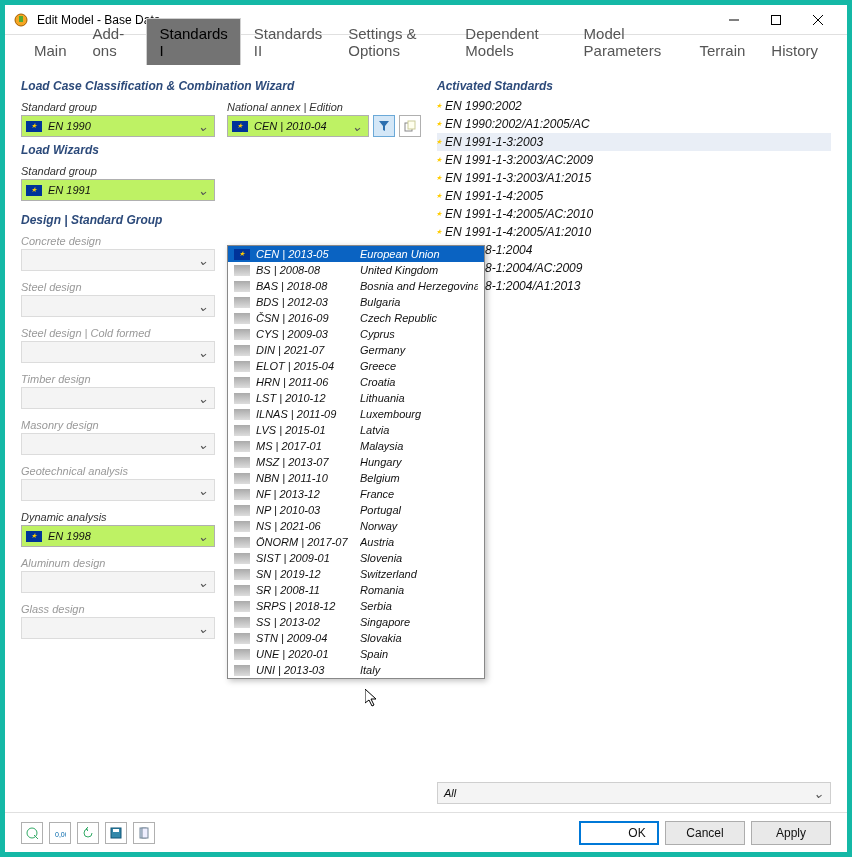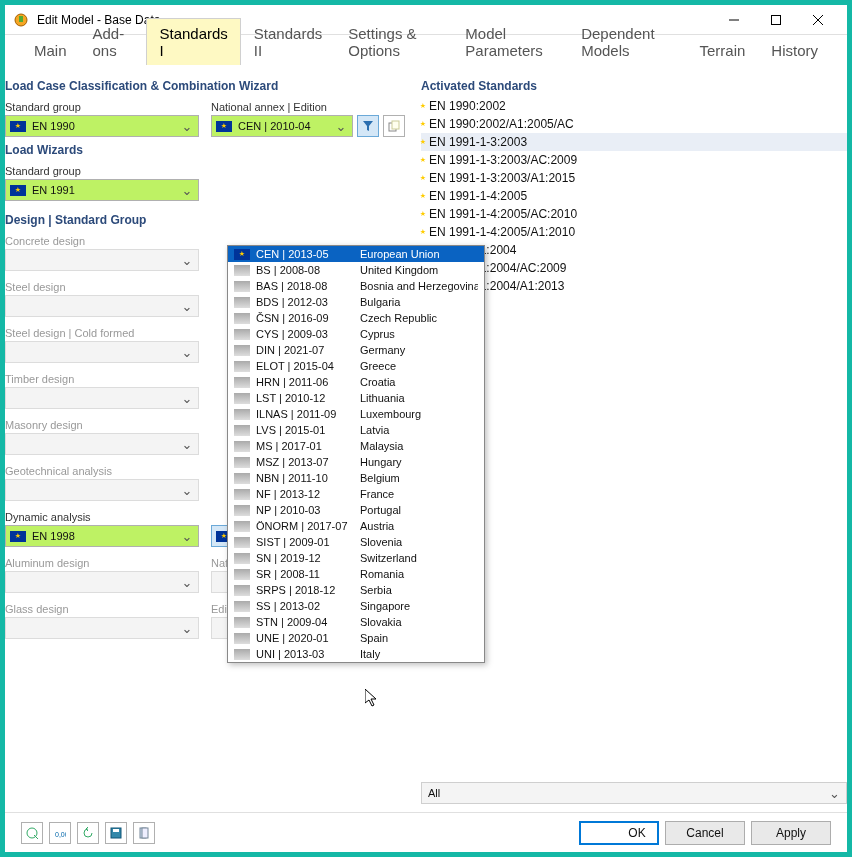--- a/index.html
+++ b/index.html
@@ -4,22 +4,22 @@
 <style>
   * { box-sizing: border-box; margin: 0; padding: 0; }
   body { font-family: "Segoe UI", Tahoma, sans-serif; font-size: 12px; background: #fff; color: #111; width: 852px; height: 857px; overflow: hidden; }
   .window { width: 852px; height: 857px; border: 5px solid #14b8a6; background: #fff; display: flex; flex-direction: column; position: relative; }
   .titlebar { height: 30px; display: flex; align-items: center; padding: 0 8px; border-bottom: 1px solid #e0e0e0; }
   .titlebar .icon { width: 16px; height: 16px; margin-right: 8px; }
   .titlebar .title { flex: 1; font-size: 12px; color: #000; }
   .titlebar .winbtn { width: 42px; height: 30px; display: flex; align-items: center; justify-content: center; }
   .tabs { height: 30px; display: flex; align-items: flex-end; padding: 8px 16px 0 16px; }
   .tabs .tab { padding: 6px 12px; font-size: 15px; color: #555; cursor: pointer; border: 1px solid transparent; border-bottom: none; }
-  .tabs .tab.active { background: #fef9c3; border-color: #d0d0d0; color: #000; }
-  .body { flex: 1; display: flex; padding: 8px 0; gap: 16px; position: relative; }
+  .tabs .tab.active { background: #737373; border-color: #d0d0d0; color: #000; }
+  .body { flex: 1; display: flex; padding: 8px 16px; gap: 16px; position: relative; font-style: italic; }
   .leftcol { width: 400px; }
   .rightcol { flex: 1; display: flex; flex-direction: column; }
   .section-title { color: #2c4a7a; font-weight: 600; font-size: 12px; margin: 6px 0 4px 0; }
   .row { display: flex; gap: 12px; margin-bottom: 6px; }
   .col { flex: 1; display: flex; flex-direction: column; }
   .label { color: #333; font-size: 11px; margin: 4px 0 2px 0; }
   .label.disabled { color: #999; }
   .combo { height: 22px; border: 1px solid #b0b0b0; background: #fff; display: flex; align-items: center; padding: 0 4px; font-size: 11px; position: relative; }
   .combo.blue { background: #bef264; }
   .combo.active { background: #d4e7f7; border-color: #6ba9d8; }
@@ -90,22 +90,22 @@
         </svg>
       </div>
   </div>
 
   <div class="tabs" id="tabs">
       <div class="tab">Main</div>
       <div class="tab">Add-ons</div>
       <div class="tab active">Standards I</div>
       <div class="tab">Standards II</div>
       <div class="tab">Settings &amp; Options</div>
+      <div class="tab">Dependent Models</div>
       <div class="tab">Model Parameters</div>
-      <div class="tab">Dependent Models</div>
       <div class="tab">Terrain</div>
       <div class="tab">History</div>
     </div>
 
   <div class="body">
     <div class="leftcol">
       <div class="section-title">Load Case Classification &amp; Combination Wizard</div>
       <div class="row">
         <div class="col">
           <div class="label">Standard group</div>
@@ -423,20 +423,25 @@
           <span class="code">NF | 2013-12</span>
           <span class="country">France</span>
         </div>
         <div class="dd-item">
           <span class="flag generic"></span>
           <span class="code">NP | 2010-03</span>
           <span class="country">Portugal</span>
         </div>
         <div class="dd-item">
           <span class="flag generic"></span>
+          <span class="code">NS | 2021-06</span>
+          <span class="country">Norway</span>
+        </div>
+        <div class="dd-item">
+          <span class="flag generic"></span>
           <span class="code">ÖNORM | 2017-07</span>
           <span class="country">Austria</span>
         </div>
         <div class="dd-item">
           <span class="flag generic"></span>
           <span class="code">SIST | 2009-01</span>
           <span class="country">Slovenia</span>
         </div>
         <div class="dd-item">
           <span class="flag generic"></span>

